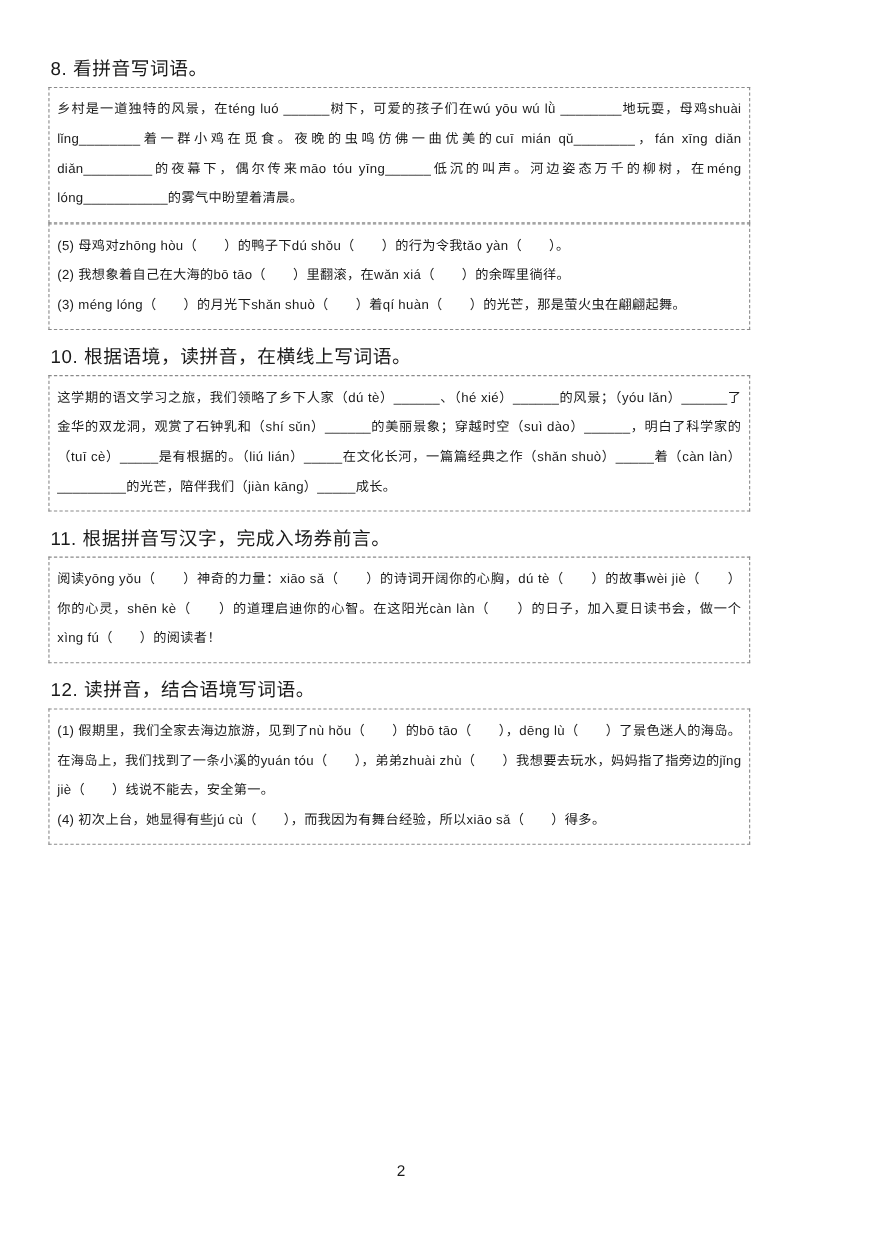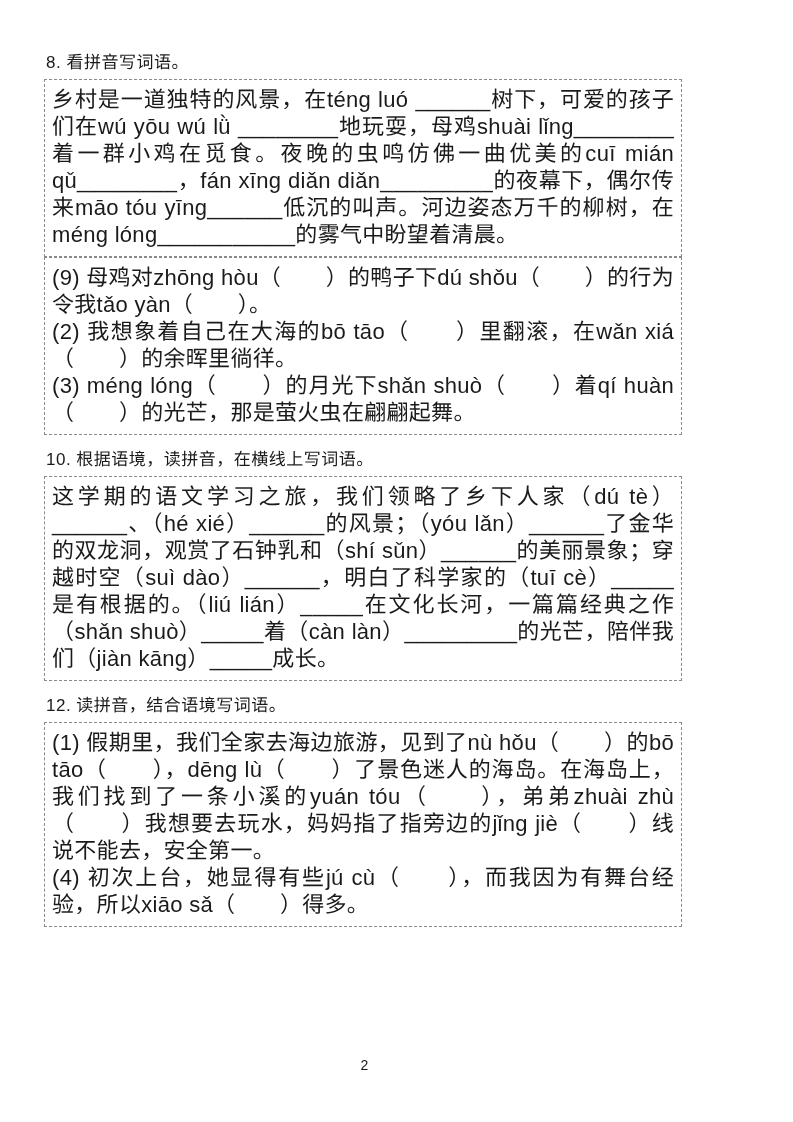--- a/index.html
+++ b/index.html
@@ -28,21 +28,21 @@
     white-space: nowrap;
   }
   .question:first-child .q-heading { margin-top: 2px; }
   .q-box {
     border: 1px dashed #8a8a8a;
     padding: 6px 7px 8px 7px;
     background: #ffffff;
   }
   .q-text {
     margin: 0;
-    font-size: 22px;
+    font-size: 12px;
     line-height: 27px;
     text-align: justify;
     letter-spacing: 0.3px;
     word-break: break-word;
   }
   .page-footer {
     position: absolute;
     left: 0;
     right: 0;
     bottom: 48px;
@@ -60,33 +60,39 @@
 
   <section class="question">
     <h2 class="q-heading">8. 看拼音写词语。</h2>
     <div class="q-box">
       <p class="q-text">乡村是一道独特的风景，在téng luó ______树下，可爱的孩子们在wú yōu wú lǜ ________地玩耍，母鸡shuài lǐng________着一群小鸡在觅食。夜晚的虫鸣仿佛一曲优美的cuī mián qǔ________，fán xīng diǎn diǎn_________的夜幕下，偶尔传来māo tóu yīng______低沉的叫声。河边姿态万千的柳树，在méng lóng___________的雾气中盼望着清晨。</p>
     </div>
   </section>
 
   <section class="question">
     <div class="q-box">
-      <p class="q-text">(9) 母鸡对zhōng hòu（　　）的鸭子下dú shǒu（　　）的行为令我tǎo yàn（　　）。</p>
+      <p class="q-text">(5) 母鸡对zhōng hòu（　　）的鸭子下dú shǒu（　　）的行为令我tǎo yàn（　　）。</p>
       <p class="q-text">(2) 我想象着自己在大海的bō tāo（　　）里翻滚，在wǎn xiá（　　）的余晖里徜徉。</p>
       <p class="q-text">(3) méng lóng（　　）的月光下shǎn shuò（　　）着qí huàn（　　）的光芒，那是萤火虫在翩翩起舞。</p>
     </div>
   </section>
 
   <section class="question">
     <h2 class="q-heading">10. 根据语境，读拼音，在横线上写词语。</h2>
     <div class="q-box">
       <p class="q-text">这学期的语文学习之旅，我们领略了乡下人家（dú tè）______、（hé xié）______的风景；（yóu lǎn）______了金华的双龙洞，观赏了石钟乳和（shí sǔn）______的美丽景象；穿越时空（suì dào）______，明白了科学家的（tuī cè）_____是有根据的。（liú lián）_____在文化长河，一篇篇经典之作（shǎn shuò）_____着（càn làn）_________的光芒，陪伴我们（jiàn kāng）_____成长。</p>
     </div>
   </section>
 
+  <section class="question">
+    <h2 class="q-heading">11. 根据拼音写汉字，完成入场券前言。</h2>
+    <div class="q-box">
+      <p class="q-text">阅读yōng yǒu（　　）神奇的力量：xiāo sǎ（　　）的诗词开阔你的心胸，dú tè（　　）的故事wèi jiè（　　）你的心灵，shēn kè（　　）的道理启迪你的心智。在这阳光càn làn（　　）的日子，加入夏日读书会，做一个xìng fú（　　）的阅读者！</p>
+    </div>
+  </section>
 
   <section class="question">
   </section>
 
   <section class="question">
     <h2 class="q-heading">12. 读拼音，结合语境写词语。</h2>
     <div class="q-box">
       <p class="q-text">(1) 假期里，我们全家去海边旅游，见到了nù hǒu（　　）的bō tāo（　　），dēng lù（　　）了景色迷人的海岛。在海岛上，我们找到了一条小溪的yuán tóu（　　），弟弟zhuài zhù（　　）我想要去玩水，妈妈指了指旁边的jǐng jiè（　　）线说不能去，安全第一。</p>
       <p class="q-text">(4) 初次上台，她显得有些jú cù（　　），而我因为有舞台经验，所以xiāo sǎ（　　）得多。</p>
     </div>

